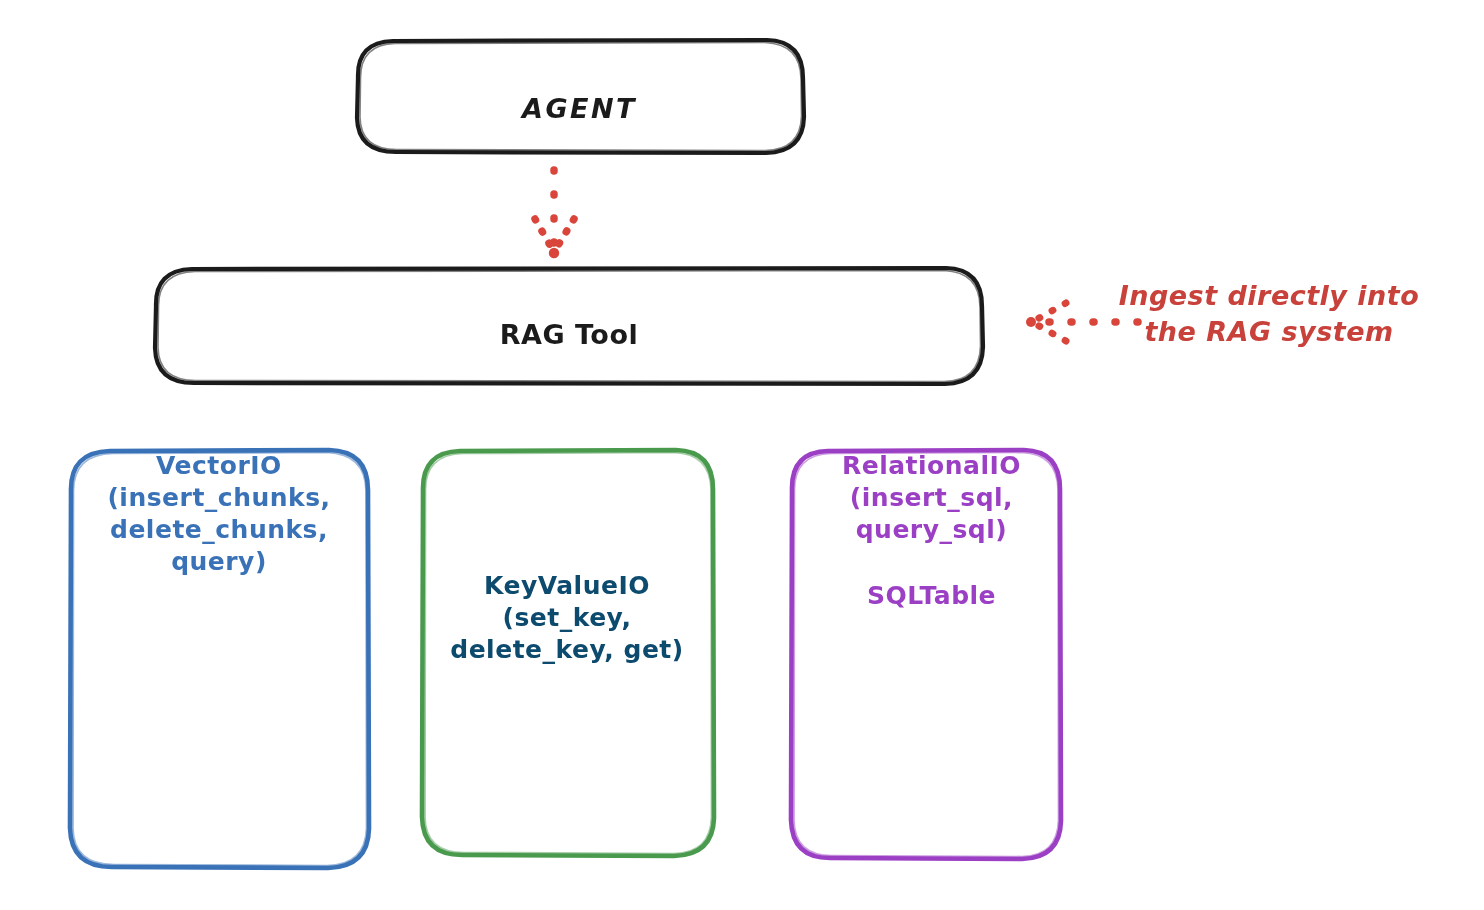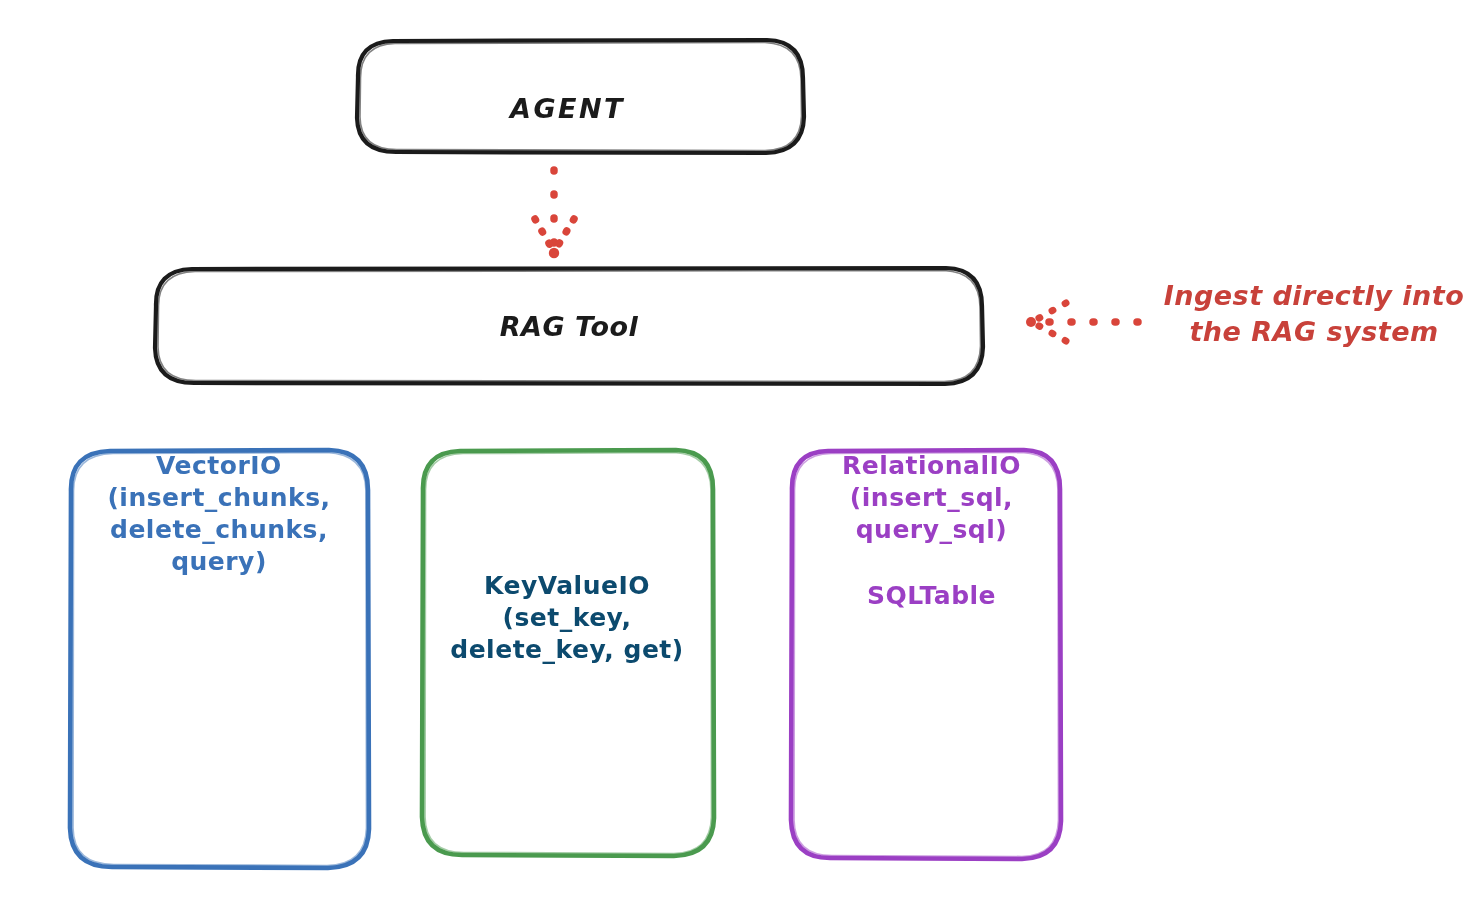--- a/index.html
+++ b/index.html
@@ -126,25 +126,25 @@
     </g>
 
     <g>
       <line x1="1138" y1="322" x2="1042" y2="322" stroke="#d9453a" stroke-width="7.5" stroke-linecap="round" stroke-dasharray="1 21"></line>
       <line x1="1066" y1="303" x2="1032" y2="322" stroke="#d9453a" stroke-width="7" stroke-linecap="round" stroke-dasharray="1 14"></line>
       <line x1="1066" y1="341" x2="1032" y2="322" stroke="#d9453a" stroke-width="7" stroke-linecap="round" stroke-dasharray="1 14"></line>
       <circle cx="1031" cy="322" r="5" fill="#d9453a"></circle>
     </g>
   </svg>
 
-  <div class="node-text" style="left:344px; top:40px; width:447px; height:136px;text-align:center;">
+  <div class="node-text" style="left:356px; top:40px; width:447px; height:136px;text-align:center;">
     <span class="hand agent-label">AGENT</span>
   </div>
 
-  <div class="node-text" style="left:155px; top:268px; width:828px; height:116px;font-style:italic;">
+  <div class="node-text" style="left:155px; top:276px; width:828px; height:116px;">
     <span class="hand ragtool-label">RAG Tool</span>
   </div>
 
   <div class="node-text" style="left:70px; top:450px; width:298px; height:418px; justify-content:space-between; padding-bottom:64px; box-sizing:border-box; color:#3a72b8;">
     <span class="hand io-title">VectorIO
 (insert_chunks,
 delete_chunks,
 query)</span>
   </div>
 
@@ -154,16 +154,16 @@
 delete_key, get)</span>
   </div>
 
   <div class="node-text" style="left:797px; top:450px; width:269px; height:408px; justify-content:flex-start; padding-bottom:72px; box-sizing:border-box; color:#9b3fc4;">
     <span class="hand io-title">RelationalIO
 (insert_sql,
 query_sql)</span>
     <span class="hand io-index">SQLTable</span>
   </div>
 
-  <div class="hand annot-text" style="left:1153px; top:278px; width:322px; color:#c8413a;">Ingest directly into
+  <div class="hand annot-text" style="left:1108px; top:278px; width:322px; color:#c8413a;">Ingest directly into
 the RAG system</div>
 
 </div>
 
 </body></html>

